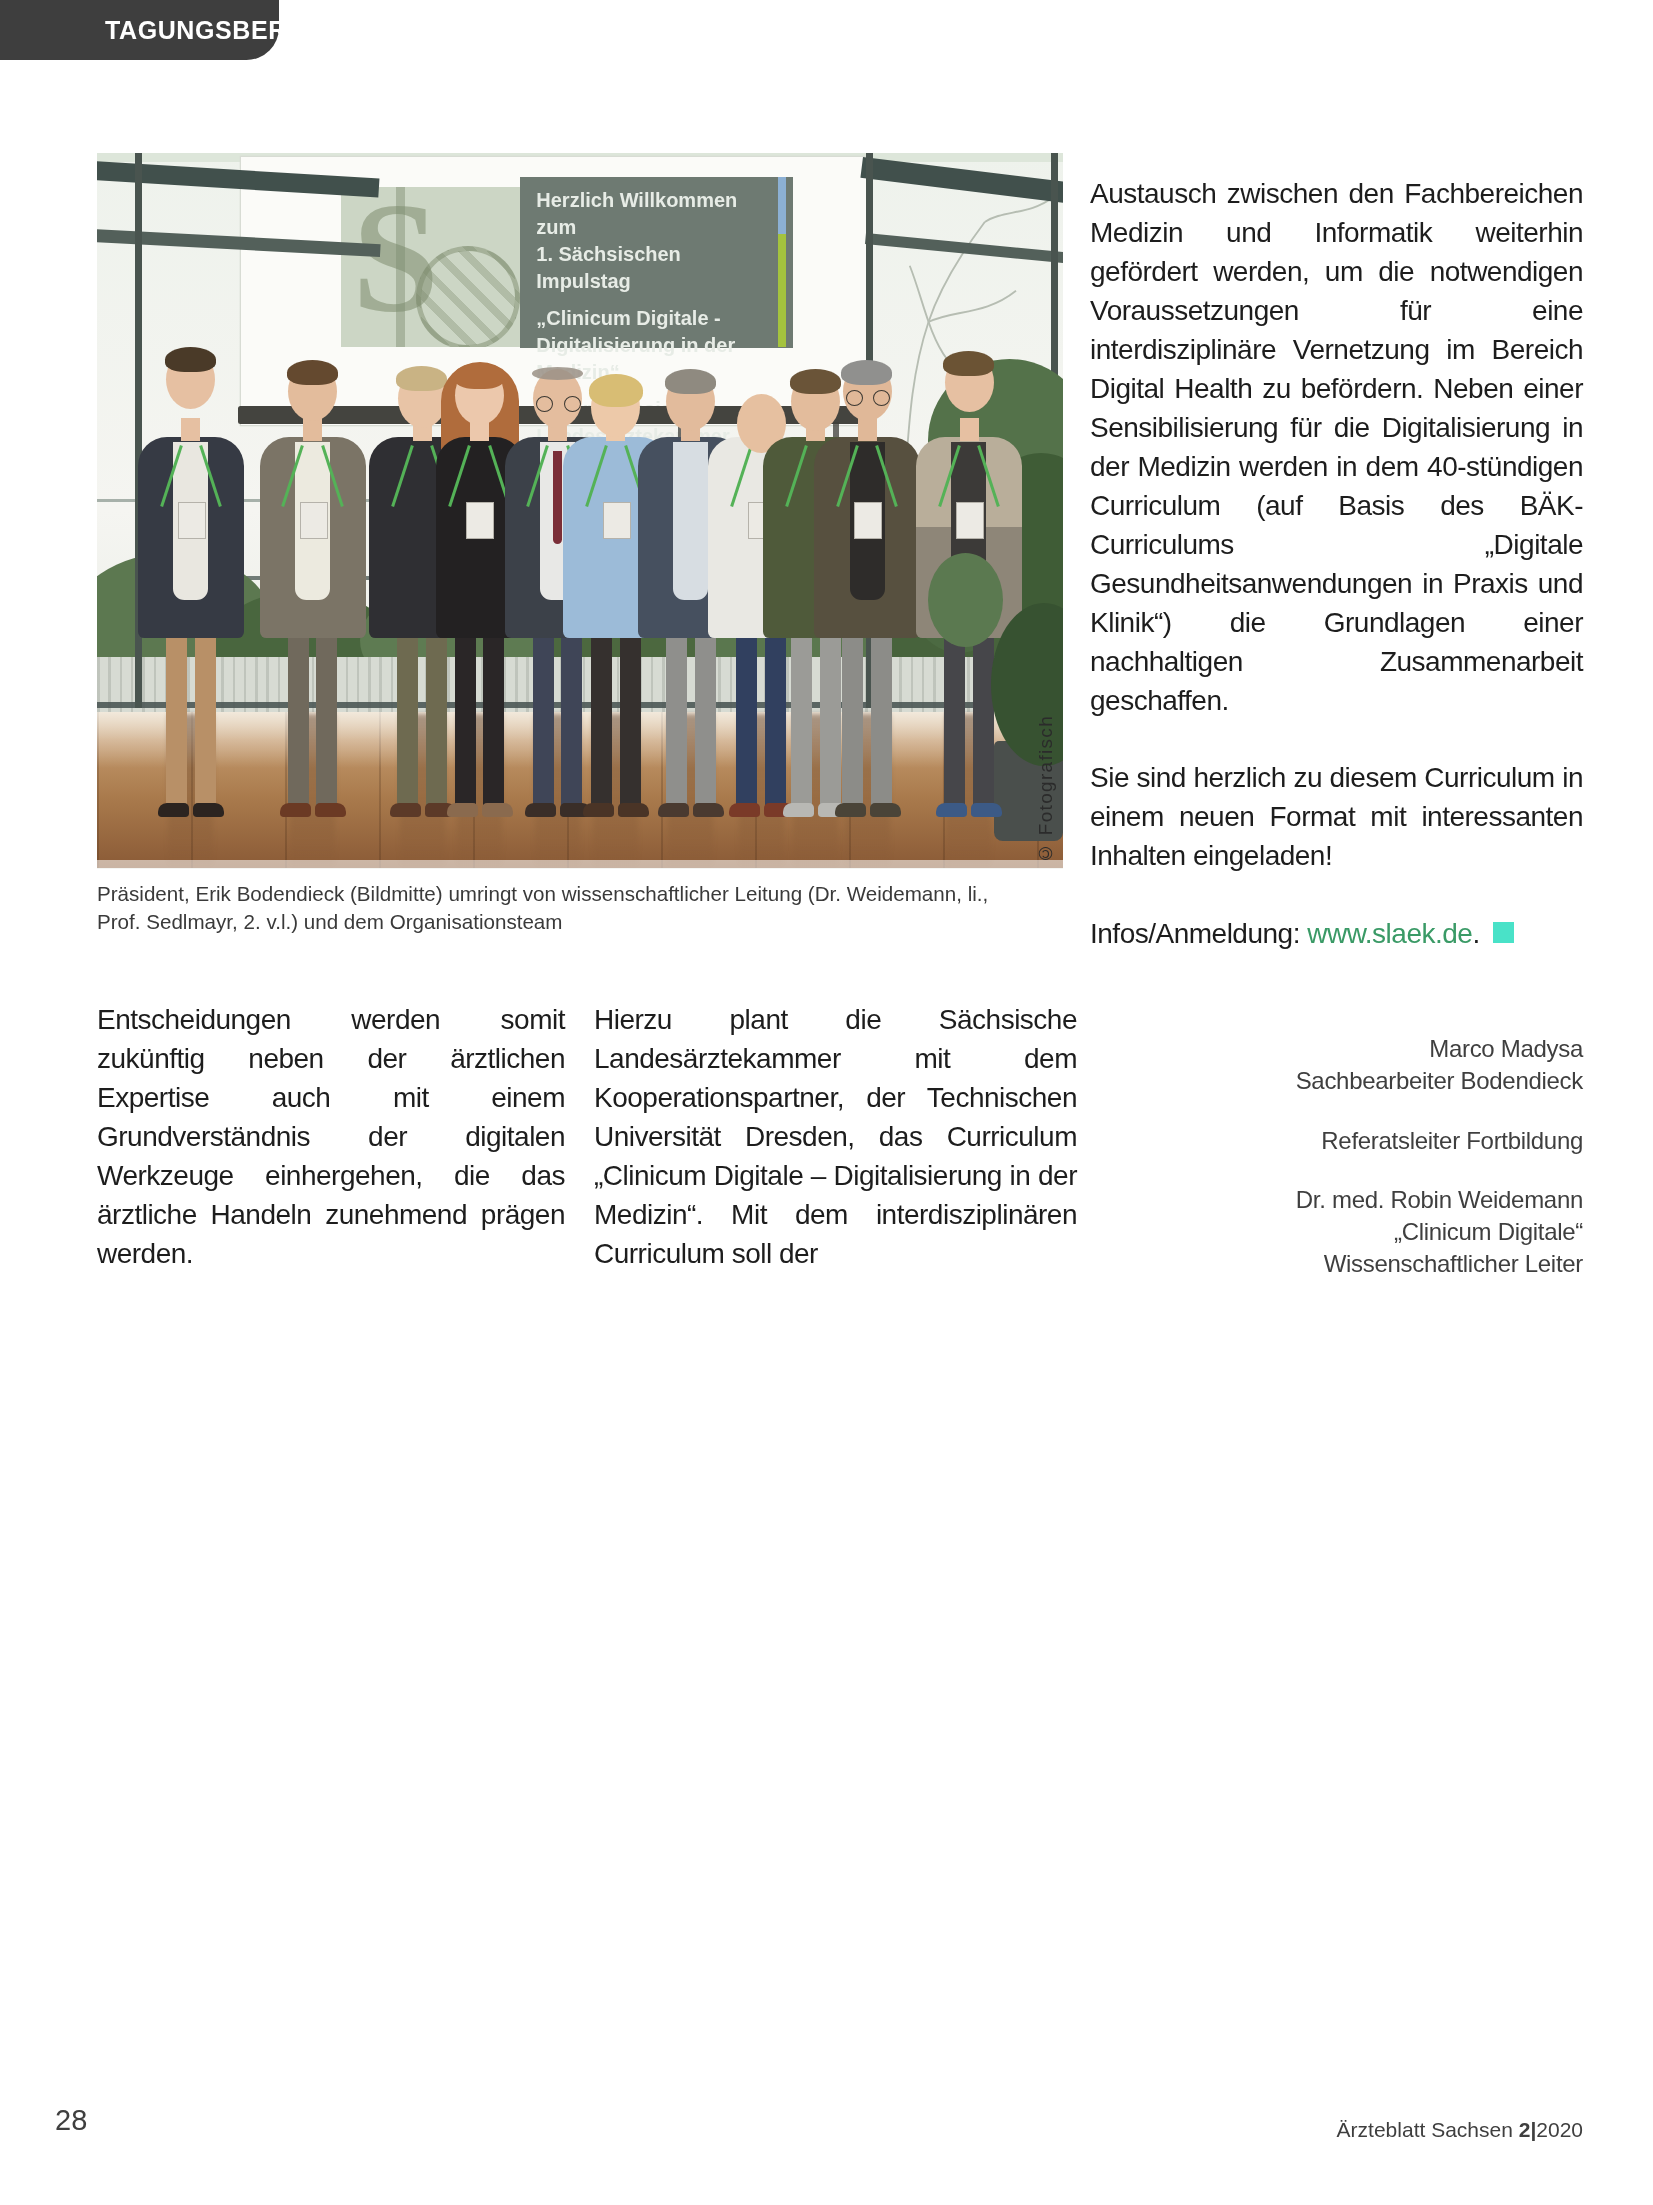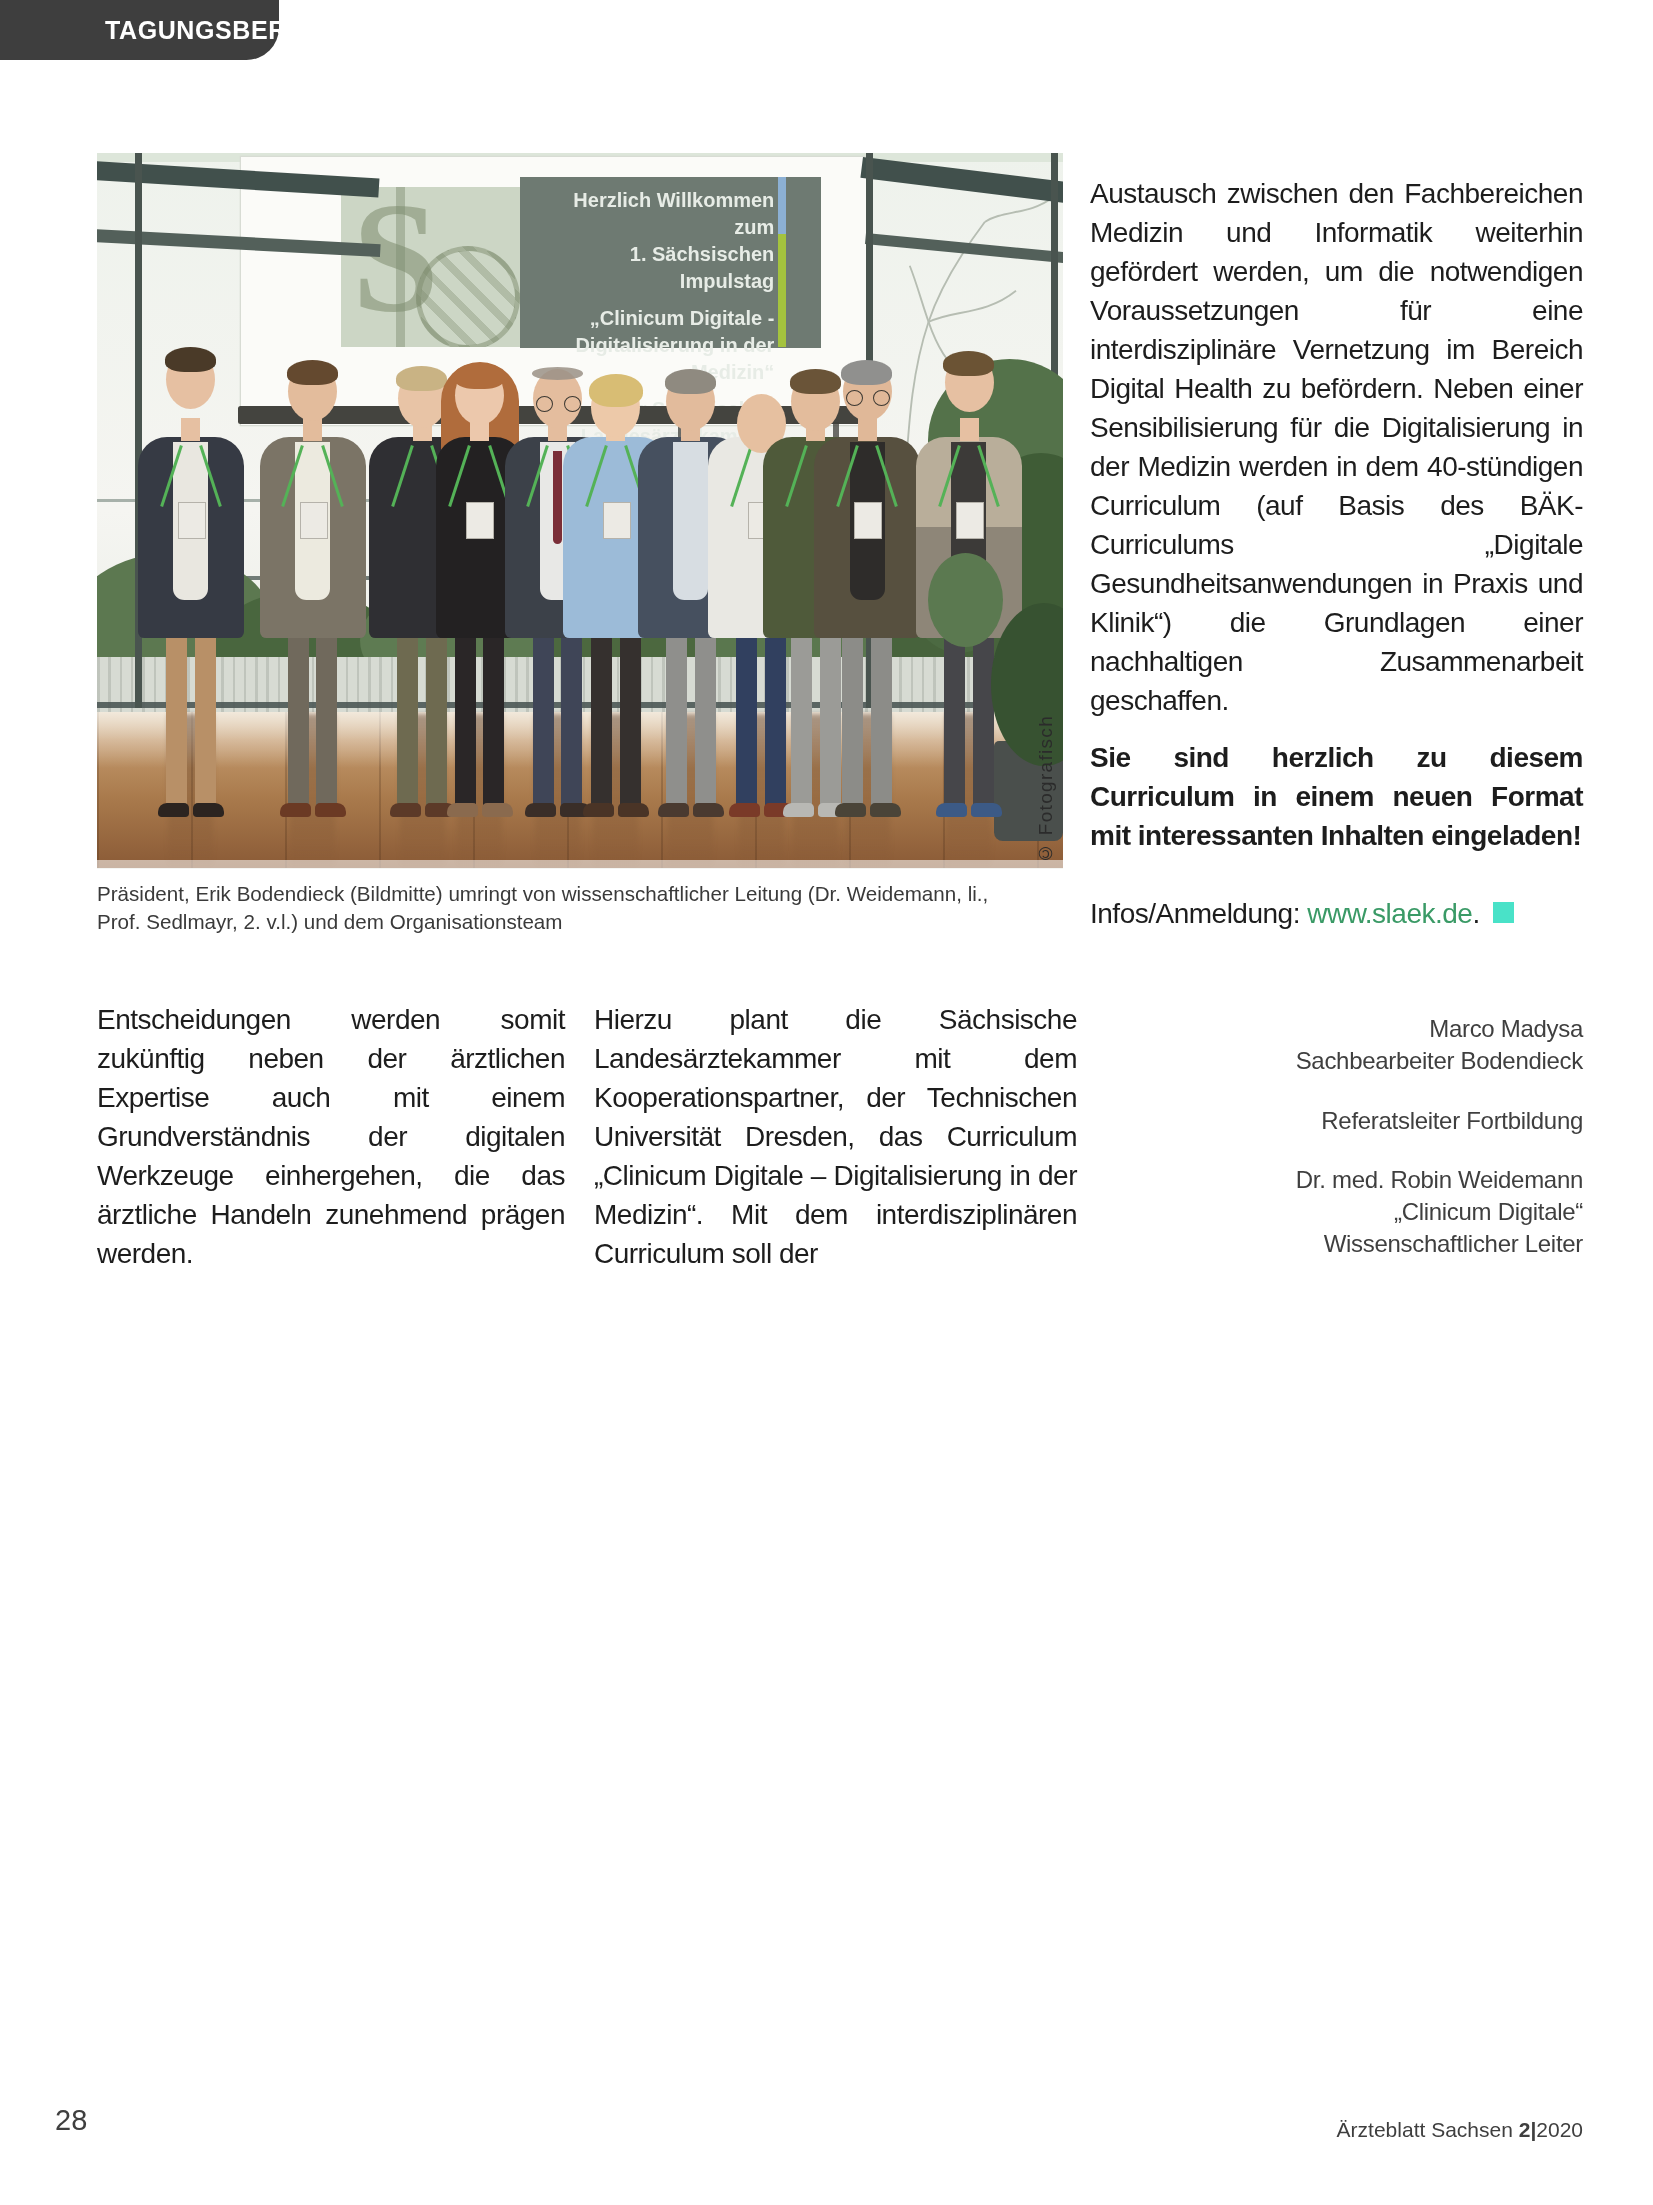--- a/index.html
+++ b/index.html
@@ -51,21 +51,21 @@
   .pole{width:5.6px;top:269px;height:283px;background:#3e3e3a;opacity:.75;}
   .pole.p1{left:581px;} .pole.p2{left:736px;}
 
   .slide-left{left:244px;top:34px;width:179px;height:160px;background:#ccd6c5;overflow:hidden;}
   .slide-left .ghost-s{left:11.3px;top:-19px;font-size:156px;font-weight:bold;color:rgba(125,140,110,.55);
         font-family:"Liberation Serif", serif;}
   .slide-left .ghost-bar{left:55px;top:0px;width:8.8px;height:160px;background:rgba(125,140,110,.45);}
   .slide-left .ghost-circle{left:75px;top:59px;width:94px;height:94px;border-radius:50%;
         border:5.6px solid rgba(125,140,110,.5);
         background:repeating-linear-gradient(45deg,transparent 0 12.5px,rgba(125,140,110,.35) 12.5px 20px);}
-  .slide-right{left:423px;top:24px;width:301px;height:171px;background:#6e7a72;text-align:right;}
+  .slide-right{left:423px;top:24px;width:273px;height:171px;background:#6e7a72;}
   .slide-text{left:16.3px;top:10px;width:238px;color:#e7ece6;font-size:20px;line-height:27px;
         font-weight:bold;letter-spacing:0;position:absolute;}
   .slide-text div{position:static;}
   .slide-text .gap{margin-top:10px;}
   .stripe-blue{left:681px;top:24px;width:8.1px;height:58px;background:#8cb0d4;}
   .stripe-green{left:681px;top:81px;width:8.1px;height:113px;background:#a4c33e;}
 
   
   .floor{left:0;top:559px;width:966px;height:156px;
          background:linear-gradient(180deg,#d9c09a 0%,#c3996c 18%,#a97a4c 55%,#8a5a36 100%);}
@@ -96,21 +96,21 @@
   .caption{position:absolute;left:97px;top:880px;width:925px;font-size:20.6px;line-height:28px;
            color:#3a3a3a;}
 
   
   .col{position:absolute;font-size:28px;line-height:39px;color:#1d1d1d;text-align:justify;
        letter-spacing:-0.5px;}
   .col-left{left:97px;top:1000px;width:468px;}
   .col-mid{left:594px;top:1000px;width:483px;}
   .col-right{left:1090px;top:174px;width:493px;}
   .col p{margin:0;}
-  .col .p2{margin-top:18px;font-weight:bold;}
+  .col .p2{margin-top:38px;}
   .col .p3{margin-top:39px;white-space:pre-wrap;}
   .link{color:#3a9a66;text-decoration:none;}
   .sq{display:inline-block;width:21px;height:21px;background:#49e2c8;margin-left:13.8px;}
 
   .sigs{margin-top:80px;text-align:right;font-size:24px;line-height:32px;color:#3f3f3f;
         letter-spacing:-0.3px;}
   .sig{margin-bottom:27.5px;}
 
   
   .pageno{position:absolute;left:55px;top:2104px;font-size:29px;color:#3f3f3f;}

